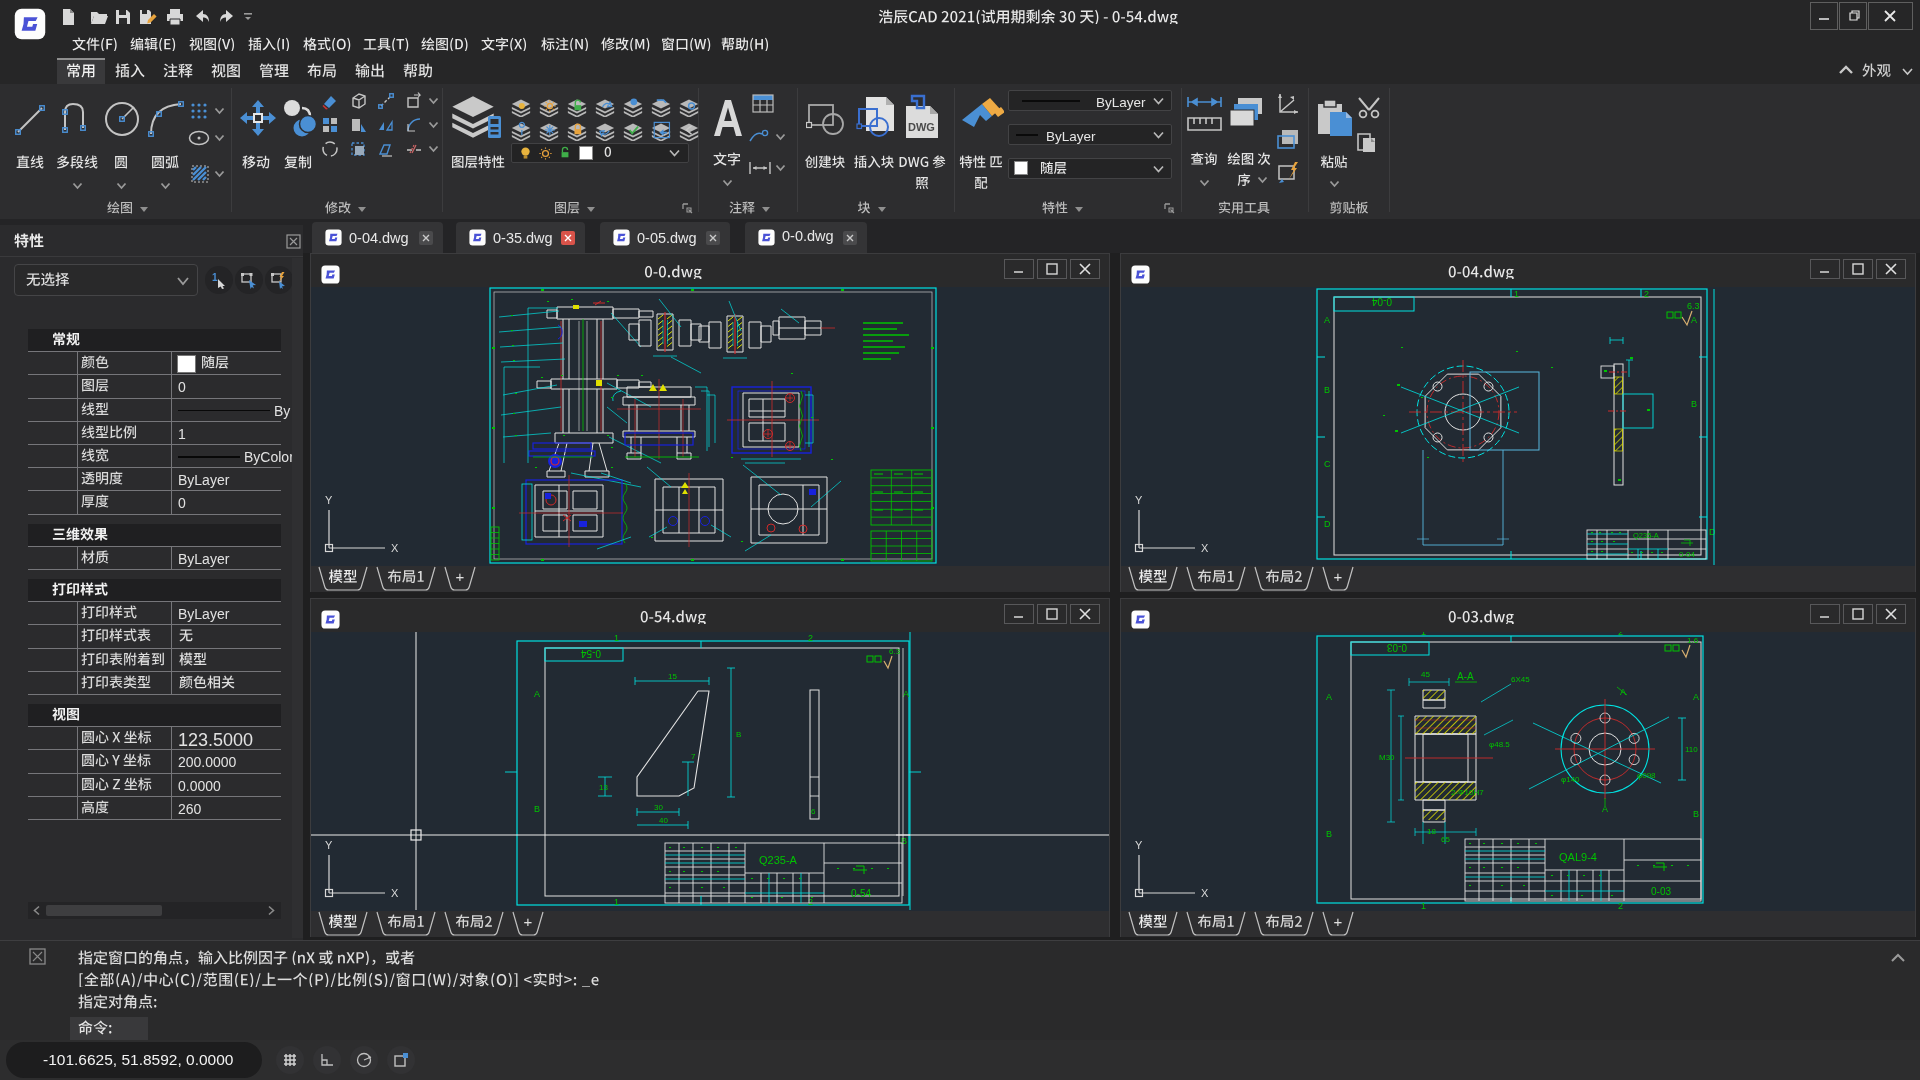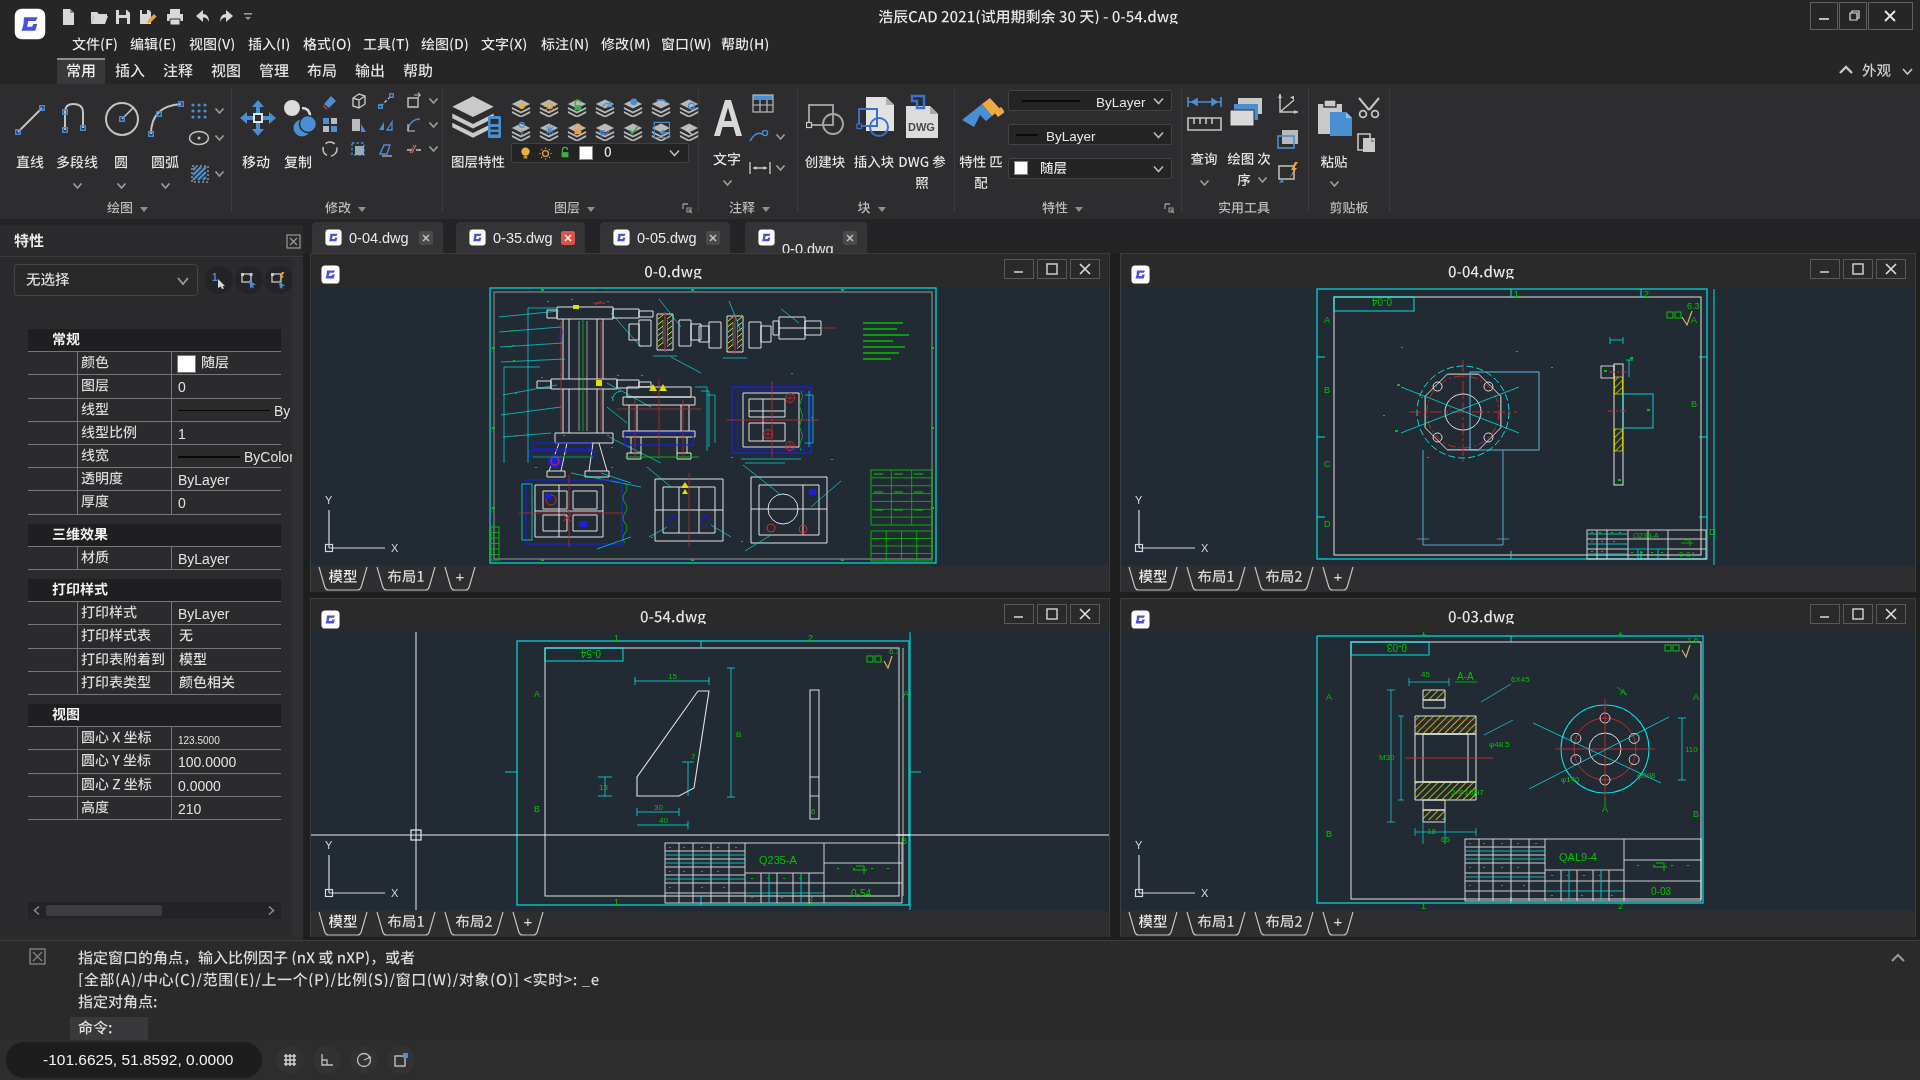--- a/index.html
+++ b/index.html
@@ -846,21 +846,21 @@
 <div class="ab" style="left:637px;top:229px;"><span style="font-size:14.5px;color:#e8e8e8;font-family:Liberation Sans">0-05.dwg</span></div>
 <div class="ab" style="left:706px;top:231px;width:14px;height:14px;background:#4a4a4c;border-radius:2px"></div>
 <svg class="ab" style="left:709px;top:234px" width="8" height="8" viewBox="0 0 8 8">
     <path d="M1 1 L7 7 M7 1 L1 7" stroke="#cacaca" stroke-width="1.4"></path>
   </svg>
 <div class="ab" style="left:745px;top:222px;width:122px;height:31px;background:#343436;border-radius:4px 4px 0 0"></div>
 <svg class="ab" style="left:758px;top:229px" width="17" height="17" viewBox="0 0 42 42">
     <rect x="1" y="1" width="40" height="40" rx="8" fill="#fdfdfd"></rect>
     <path d="M13 12 L31 12 L28.5 17 L19 17 L17 24.5 L24 24.5 L25 21 L30.5 21 L28 30 L10 30 L12.5 21 Z" fill="#4a52d6"></path>
   </svg>
-<div class="ab" style="left:782px;top:240px;text-align:right;"><span style="font-size:14.5px;color:#e8e8e8;font-family:Liberation Sans">0-0.dwg</span></div>
+<div class="ab" style="left:782px;top:227px;text-align:right;"><span style="font-size:14.5px;color:#e8e8e8;font-family:Liberation Sans">0-0.dwg</span></div>
 <div class="ab" style="left:843px;top:231px;width:14px;height:14px;background:#4a4a4c;border-radius:2px"></div>
 <svg class="ab" style="left:846px;top:234px" width="8" height="8" viewBox="0 0 8 8">
     <path d="M1 1 L7 7 M7 1 L1 7" stroke="#cacaca" stroke-width="1.4"></path>
   </svg>
 <div class="ab" style="left:14px;top:233px;">
     <svg width="30.0" height="15.0" viewBox="0 -880 2000 1000" fill="#eaeaea">
       <use href="#kb0" x="0"></use>
       <use href="#kb1" x="1000"></use>
     </svg>
   </div>
@@ -1095,34 +1095,34 @@
 <div class="ab" style="left:171px;top:727.2px;width:1px;height:23.2px;background:#76767a"></div>
 <div class="ab" style="left:81px;top:730.2px;">
     <svg width="70.6" height="14.0" viewBox="0 -880 5046 1000" fill="#dadada">
       <use href="#g80" x="0"></use>
       <use href="#g125" x="1000"></use>
       <use href="#g45" x="2225"></use>
       <use href="#g126" x="3046"></use>
       <use href="#g46" x="4046"></use>
     </svg>
   </div>
-<div class="ab" style="left:178px;top:730.2px;"><span style="font-size:10px;color:#e2e2e2">123.5000</span></div>
+<div class="ab" style="left:178px;top:730.2px;"><span style="font-size:18px;color:#e2e2e2">123.5000</span></div>
 <div class="ab" style="left:28px;top:750.4px;width:253px;height:23.2px;background:#2b2b2d;border-bottom:1px solid #76767a"></div>
 <div class="ab" style="left:77px;top:750.4px;width:1px;height:23.2px;background:#76767a"></div>
 <div class="ab" style="left:171px;top:750.4px;width:1px;height:23.2px;background:#76767a"></div>
 <div class="ab" style="left:81px;top:753.4px;">
     <svg width="70.0" height="14.0" viewBox="0 -880 5003 1000" fill="#dadada">
       <use href="#g80" x="0"></use>
       <use href="#g125" x="1000"></use>
       <use href="#g127" x="2225"></use>
       <use href="#g126" x="3003"></use>
       <use href="#g46" x="4003"></use>
     </svg>
   </div>
-<div class="ab" style="left:178px;top:753.4px;"><span style="font-size:14px;color:#e2e2e2">100.0000</span></div>
+<div class="ab" style="left:178px;top:753.4px;"><span style="font-size:14px;color:#e2e2e2">200.0000</span></div>
 <div class="ab" style="left:28px;top:773.6px;width:253px;height:23.2px;background:#2b2b2d;border-bottom:1px solid #76767a"></div>
 <div class="ab" style="left:77px;top:773.6px;width:1px;height:23.2px;background:#76767a"></div>
 <div class="ab" style="left:171px;top:773.6px;width:1px;height:23.2px;background:#76767a"></div>
 <div class="ab" style="left:81px;top:776.6px;">
     <svg width="70.8" height="14.0" viewBox="0 -880 5057 1000" fill="#dadada">
       <use href="#g80" x="0"></use>
       <use href="#g125" x="1000"></use>
       <use href="#g128" x="2225"></use>
       <use href="#g126" x="3057"></use>
       <use href="#g46" x="4057"></use>
@@ -1131,21 +1131,21 @@
 <div class="ab" style="left:178px;top:776.6px;"><span style="font-size:14px;color:#e2e2e2">0.0000</span></div>
 <div class="ab" style="left:28px;top:796.8px;width:253px;height:23.2px;background:#2b2b2d;border-bottom:1px solid #76767a"></div>
 <div class="ab" style="left:77px;top:796.8px;width:1px;height:23.2px;background:#76767a"></div>
 <div class="ab" style="left:171px;top:796.8px;width:1px;height:23.2px;background:#76767a"></div>
 <div class="ab" style="left:81px;top:799.8px;">
     <svg width="28.0" height="14.0" viewBox="0 -880 2000 1000" fill="#dadada">
       <use href="#g129" x="0"></use>
       <use href="#g110" x="1000"></use>
     </svg>
   </div>
-<div class="ab" style="left:178px;top:799.8px;"><span style="font-size:14px;color:#e2e2e2">210</span></div>
+<div class="ab" style="left:178px;top:799.8px;"><span style="font-size:14px;color:#e2e2e2">260</span></div>
 <div class="ab" style="left:28px;top:902px;width:253px;height:17px;background:#242426"></div>
 <div class="ab" style="left:46px;top:905px;width:116px;height:11px;background:#3e3e40;border-radius:2px"></div>
 <svg class="ab" style="left:32px;top:905px" width="10" height="11" viewBox="0 0 10 11">
     <path d="M7 1.5 L2.5 5.5 L7 9.5" fill="none" stroke="#8a8a8a" stroke-width="1.6"></path>
   </svg>
 <svg class="ab" style="left:266px;top:905px" width="10" height="11" viewBox="0 0 10 11">
     <path d="M3 1.5 L7.5 5.5 L3 9.5" fill="none" stroke="#8a8a8a" stroke-width="1.6"></path>
   </svg>
 <div class="ab" style="left:292px;top:258px;width:11px;height:680px;background:#2f2f31"></div>
 <div class="ab" style="left:0px;top:940px;width:1920px;height:1px;background:#3e3e40"></div>

